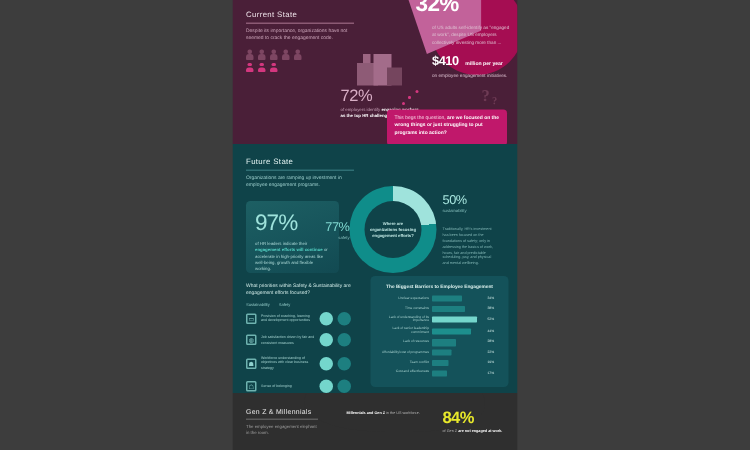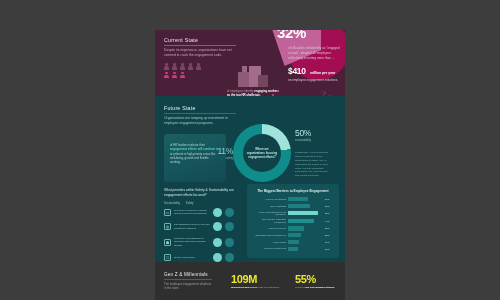--- a/index.html
+++ b/index.html
@@ -12,24 +12,23 @@
   #page { position:absolute; inset:0; }
 
   
   .info {
     position:absolute; left:155px; top:0; width:190px; height:300px;
     overflow:hidden;
   }
 
   
   .sec-current {
-    position:absolute; left:0; top:0; width:190px; height:68px;
+    position:absolute; left:0; top:0; width:190px; height:96px;
     background:#4a1f38;
     overflow:hidden;
-    margin-top:30px;
   }
   .pie-wrap { position:absolute; right:0px; top:-8px; width:76px; height:68px; }
   .pie-base {
     position:absolute; right:-4px; top:-4px; width:62px; height:62px;
     border-radius:50%;
     background:#a50d52;
   }
   .wedge-shape{
     position:absolute; left:0px; top:-12px; width:52px; height:56px;
     background:#c2629a;
@@ -228,20 +227,21 @@
 
       <div class="factory">
         <div class="f1"></div>
         <div class="f2"></div>
         <div class="f3"></div>
         <div class="f4"></div>
       </div>
 
 
       <div class="stat-72">
+        <div class="bignum-m">72%</div>
         <div class="statcap">
           <span>of employers identify </span><b>engaging workers as the top HR challenge.</b>
         </div>
       </div>
 
       <div class="right-col">
         <div class="rc-text">of US adults self-identify as "engaged at work", despite US employers collectively investing more than ...</div>
         <div>
           <span class="rc-big">$410</span>
           <span class="rc-big-sub">million per year</span>
@@ -263,32 +263,33 @@
         <span>are we focused on the wrong things or just struggling to put programs into action?</span>
       </div>
     </div>
 
     <div class="sec-future">
       <div class="fut-title">Future State</div>
       <div class="rule-fut"></div>
       <div class="fut-sub">Organizations are ramping up investment in employee engagement programs.</div>
 
       <div class="card97">
+        <div class="num97">97%</div>
         <div class="cap97">
           <span>of HR leaders indicate their </span><b>engagement efforts will continue</b><span> or accelerate in high-priority areas like well-being, growth and flexible working.</span>
         </div>
       </div>
 
       <div class="donut-wrap">
         <div class="donut"></div>
         <div class="donut-hole">
           <div class="donut-center">Where are organizations focusing engagement efforts?</div>
         </div>
         <div class="lab77">
-          <div class="n">11%</div>
+          <div class="n">77%</div>
           <div class="s">safety</div>
         </div>
         <div class="lab23">
           <div class="n">50%</div>
           <div class="s">sustainability</div>
           <div class="body">Traditionally, HR's investment has been focused on the foundations of safety; only in addressing the basics of work, hours, fair and predictable scheduling, pay, and physical and mental wellbeing.</div>
         </div>
       </div>
 
       <div class="complist">
@@ -386,27 +387,26 @@
           </div>
       </div>
     </div>
 
     <div class="sec-gen">
       <div class="blob"></div>
       <div class="gz-title">Gen Z &amp; Millennials</div>
       <div class="rule-gz"></div>
       <div class="gz-sub">The employee engagement elephant in the room.</div>
       <div class="gz-stat1">
-        <div class="gz-num">109M</div>
         <div class="gz-cap">
           <b>Millennials and Gen Z</b><span> in the US workforce.</span>
         </div>
       </div>
       <div class="gz-stat2">
-        <div class="gz-num">55%</div>
+        <div class="gz-num">84%</div>
         <div class="gz-cap">
           <span>of Gen Z </span><b>are not engaged at work.</b>
         </div>
       </div>
     </div>
 
   </div>
 </div>
 
 </body></html>

